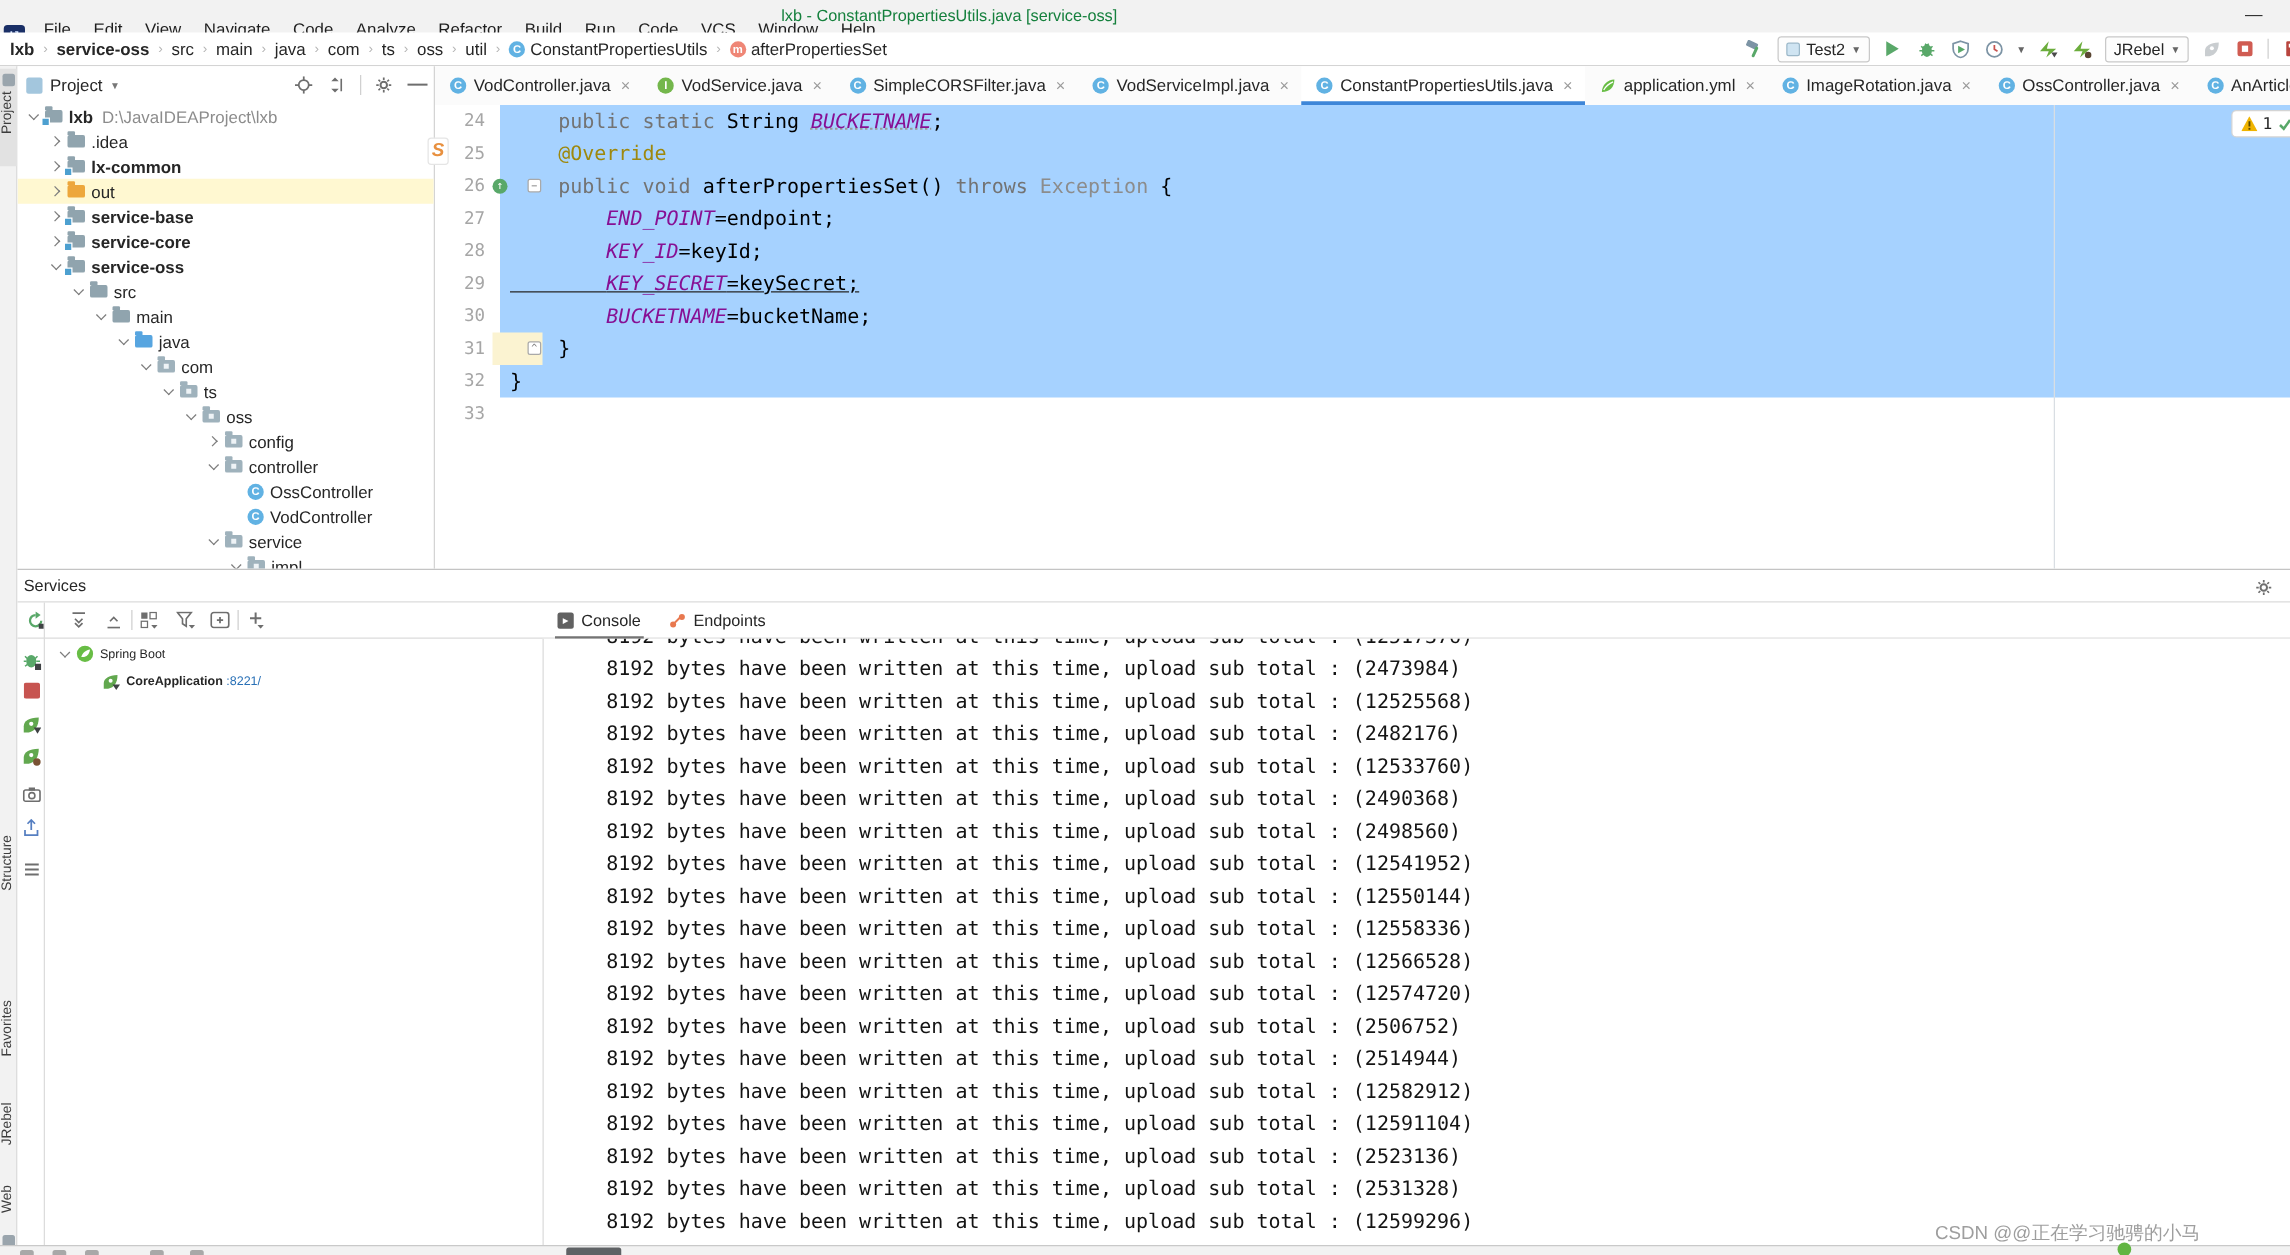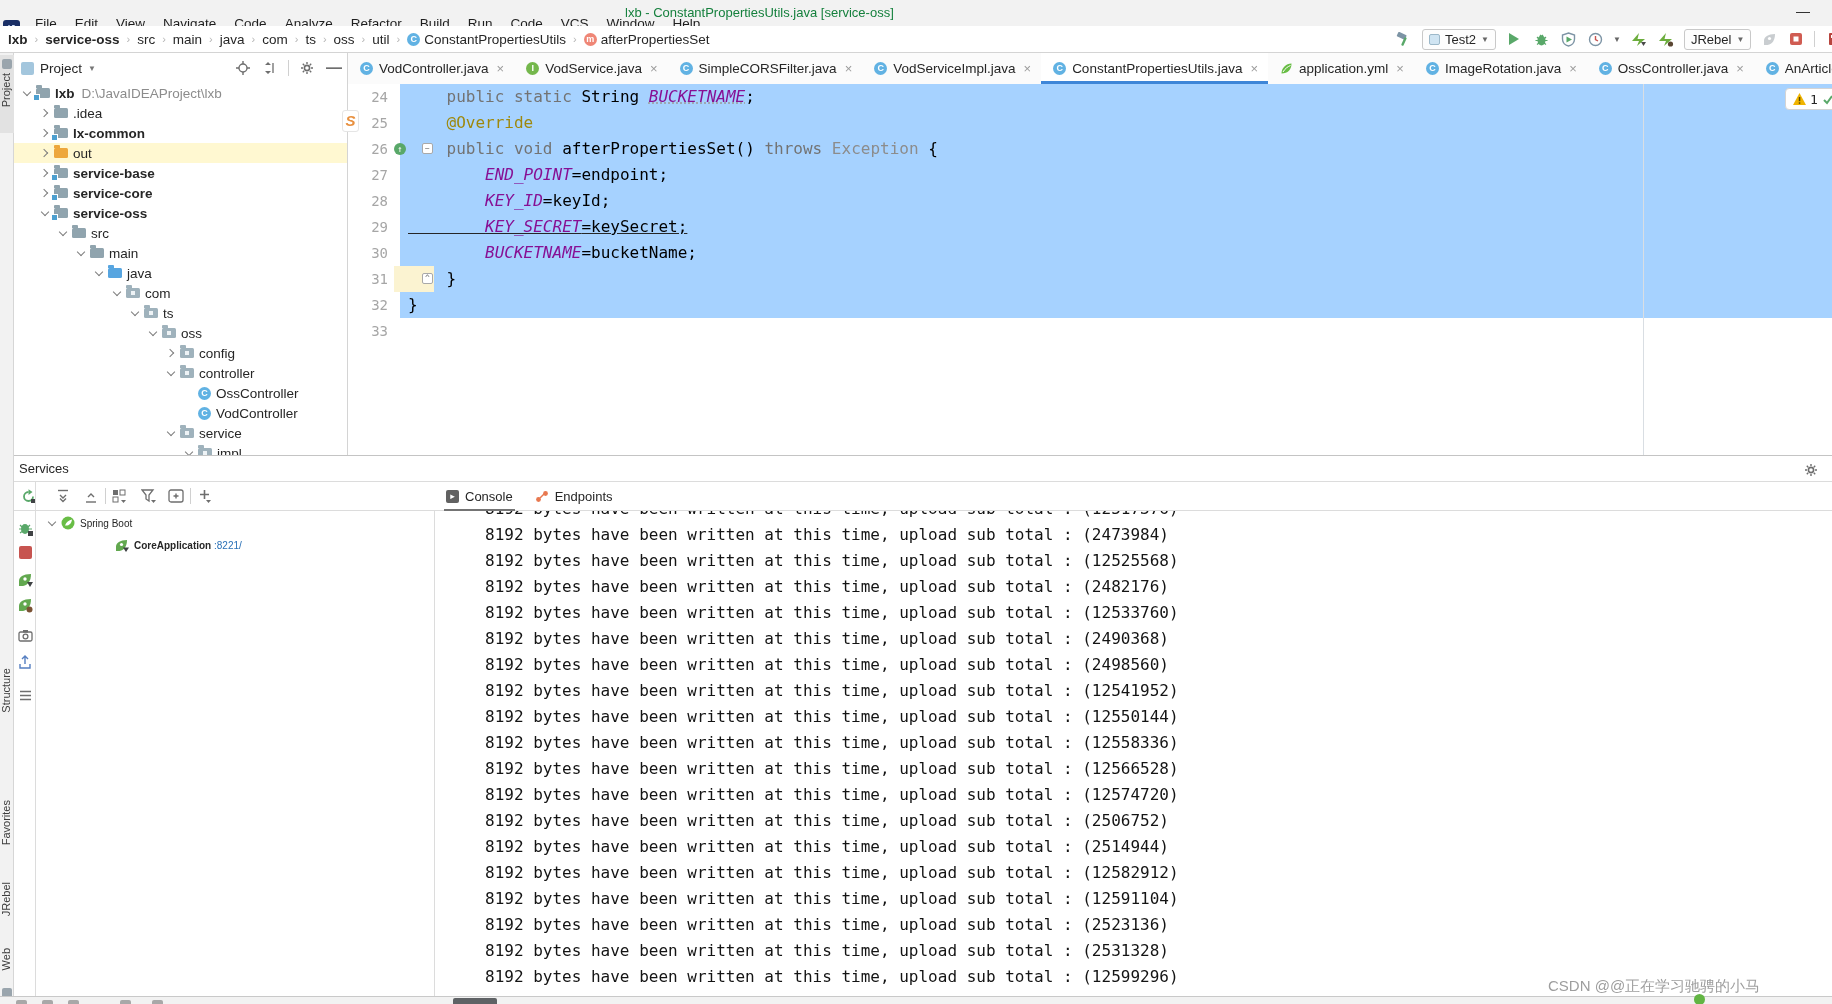--- a/index.html
+++ b/index.html
@@ -719,21 +719,21 @@
             <span class="chev open"></span>
           </span>
           <span class="ticon">
             <svg width="14" height="14">
               <circle cx="7" cy="7" r="6.5" fill="#68bd45"></circle>
               <path d="M4 9.5C5 6 8 4 11 3.5 10.5 7.5 8 10 4 9.5Z" fill="#fff"></path>
             </svg>
           </span>
           <span class="tlabel">Spring Boot</span>
         </div>
-        <div class="trow" style="padding-left: 46px; margin-left: 15px;">
+        <div class="trow" style="padding-left: 28px;">
           <span class="chevbox"></span>
           <span class="ticon">
             <svg width="15" height="15">
               <path d="M2 13L2 8.5C2 5 6 2 13 2C13 8 10.5 12 5.5 13Z" fill="#62a84f"></path>
               <circle cx="7.5" cy="6.5" r="1.6" fill="#fff"></circle>
               <polygon points="9,9.5 15,9.5 12,14" fill="#3f4244"></polygon>
             </svg>
           </span>
           <span class="tlabel bold">CoreApplication</span>
           <span class="link">&nbsp;:8221/</span>

